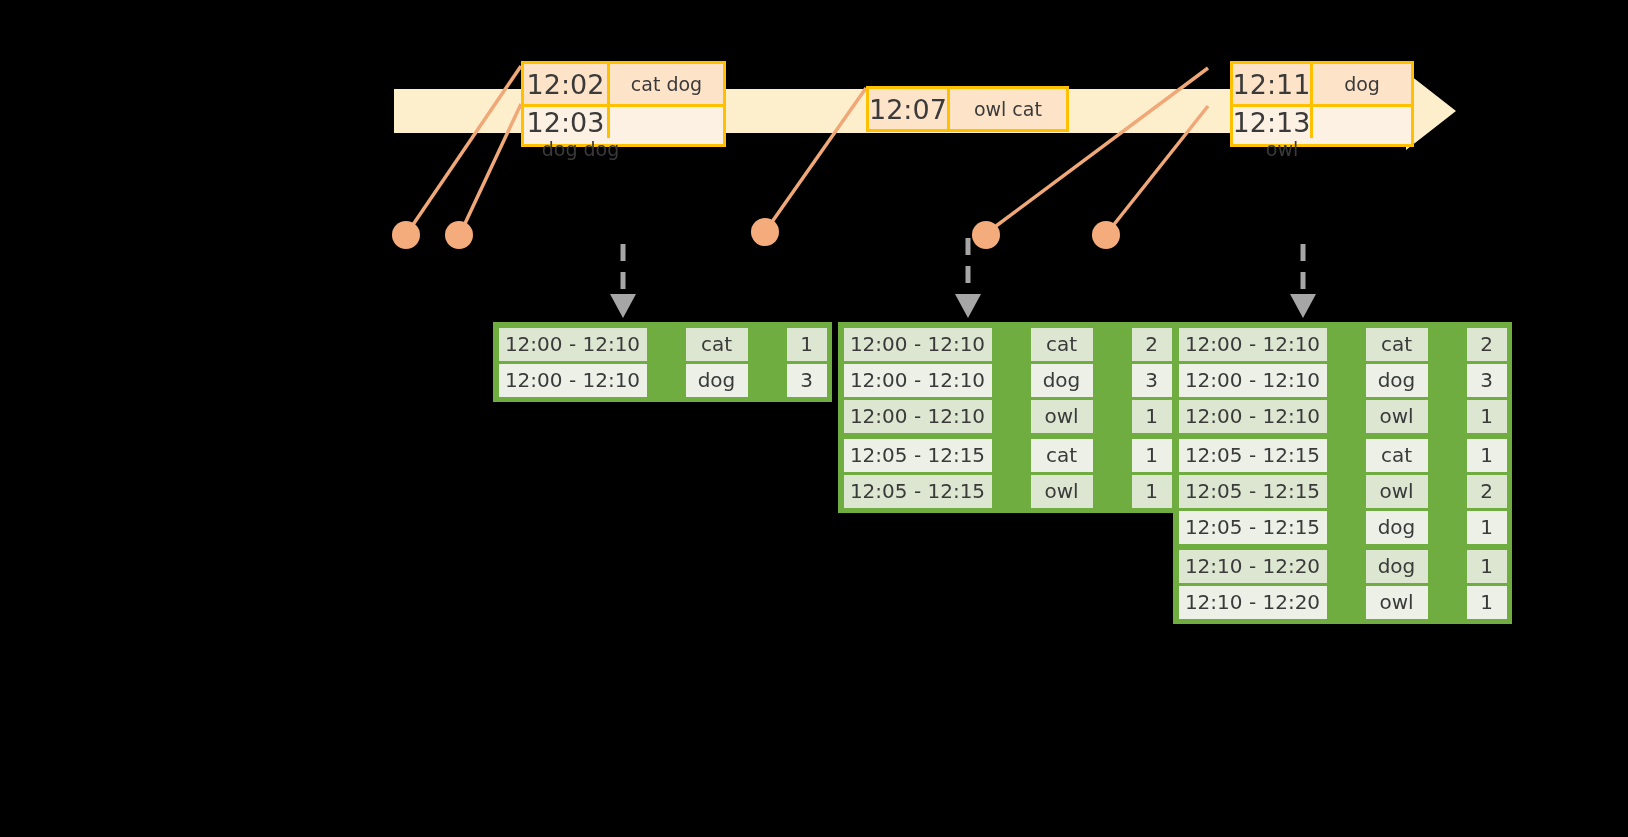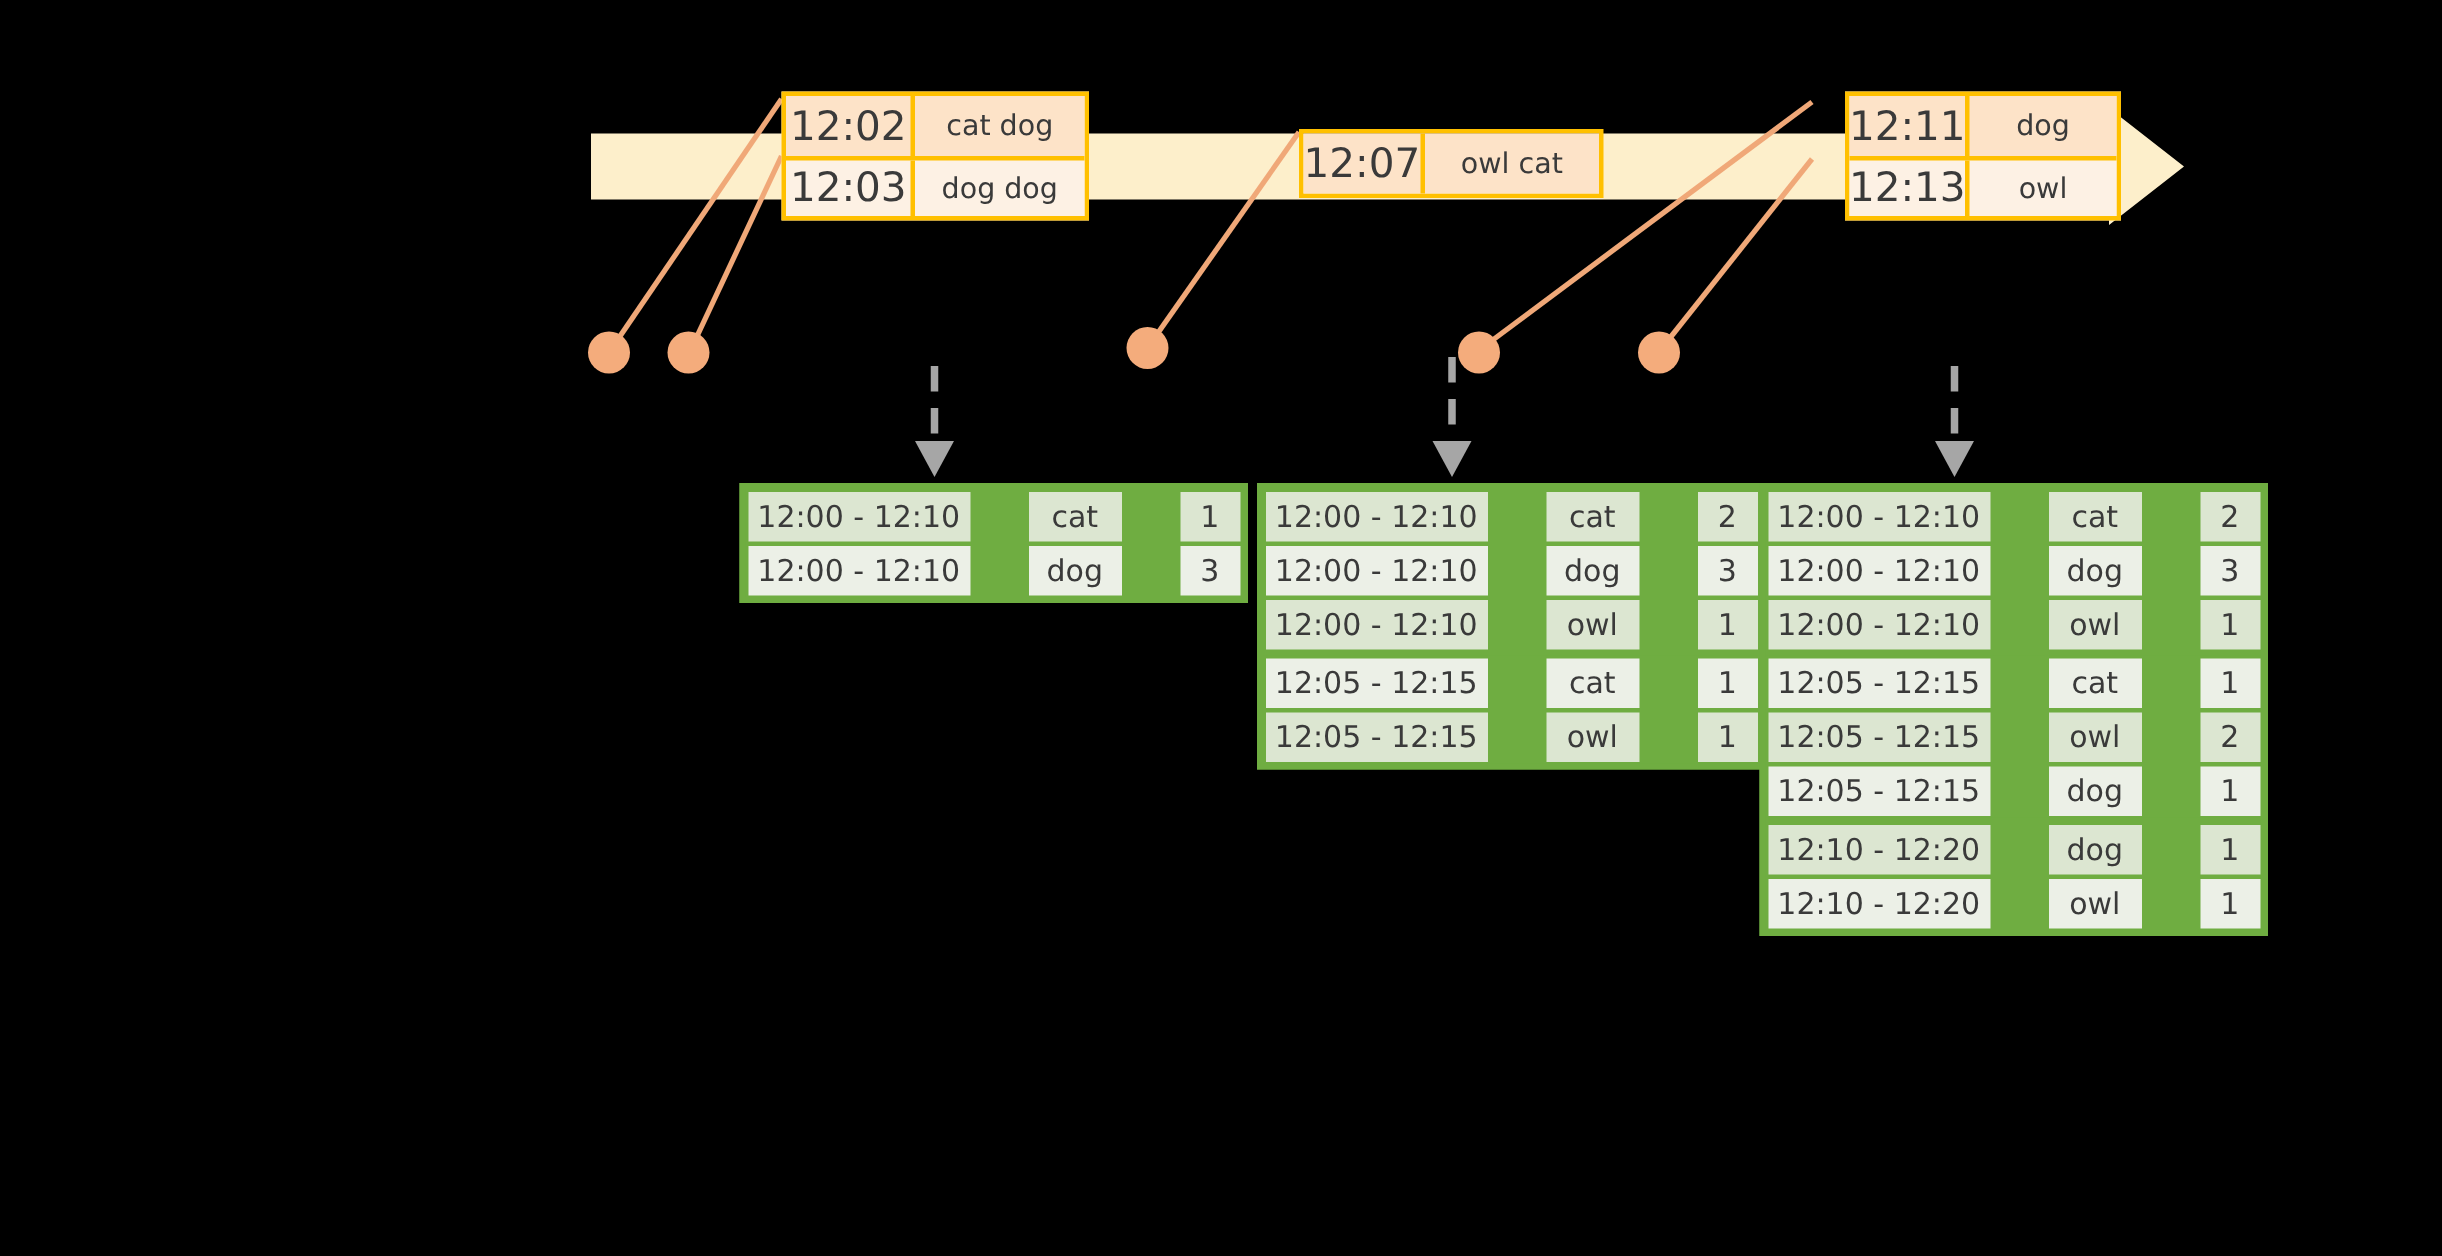--- a/index.html
+++ b/index.html
@@ -7,21 +7,21 @@
     width:1628px;height:837px;position:relative;overflow:hidden;
     font-family:"DejaVu Sans","Liberation Sans",sans-serif;
     color:#333;
   }
   #stage{position:absolute;left:0;top:0;width:1628px;height:837px;}
   svg.layer{position:absolute;left:0;top:0;width:1628px;height:837px;pointer-events:none;}
 
   
   .evt-group{position:absolute;border:3px solid #FFC000;box-sizing:border-box;background:#FFF2E0;}
   .evt-row{display:flex;height:40px;box-sizing:border-box;}
-  .evt-row + .evt-row{border-top:3px solid #FFC000;}
+  .evt-row + .evt-row{border-top:3px solid #FFC000;flex-direction:column;}
   .evt-row.shade{background:#FDE3C8;}
   .evt-row.light{background:#FDF1E4;}
   .evt-time{
     display:flex;align-items:center;justify-content:center;
     border-right:3px solid #FFC000;
     font-size:27px;color:#3a3a3a;box-sizing:border-box;
   }
   .evt-val{
     display:flex;align-items:center;justify-content:center;
     font-size:19px;color:#3a3a3a;box-sizing:border-box;

